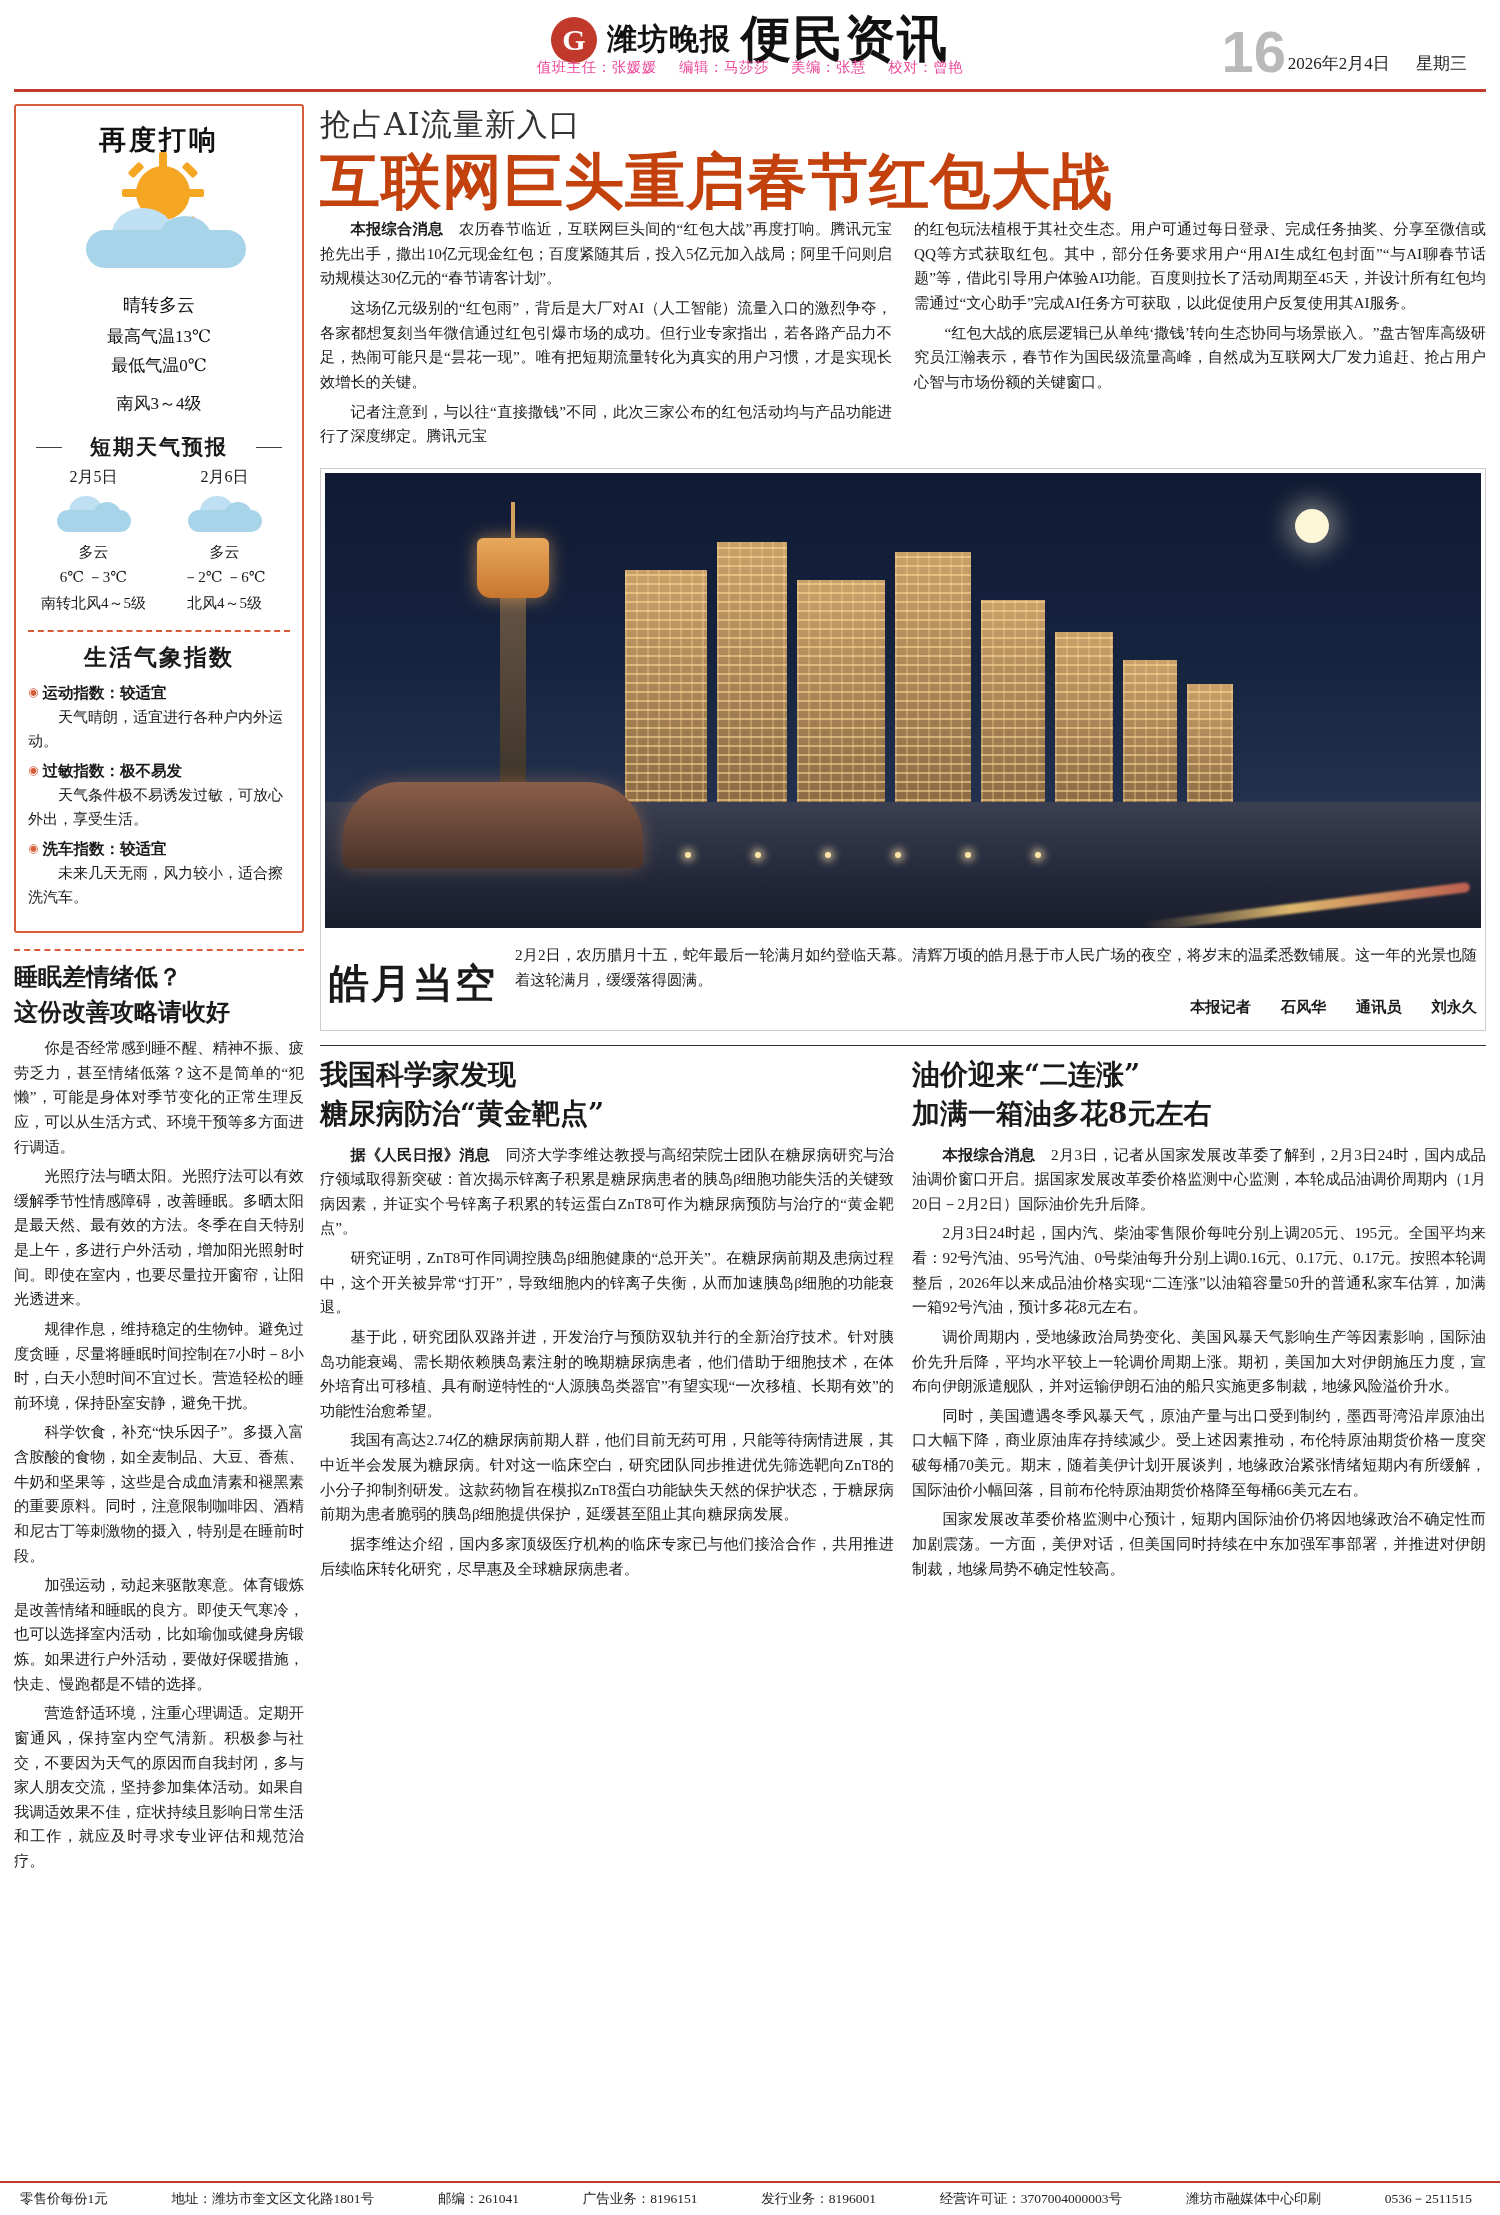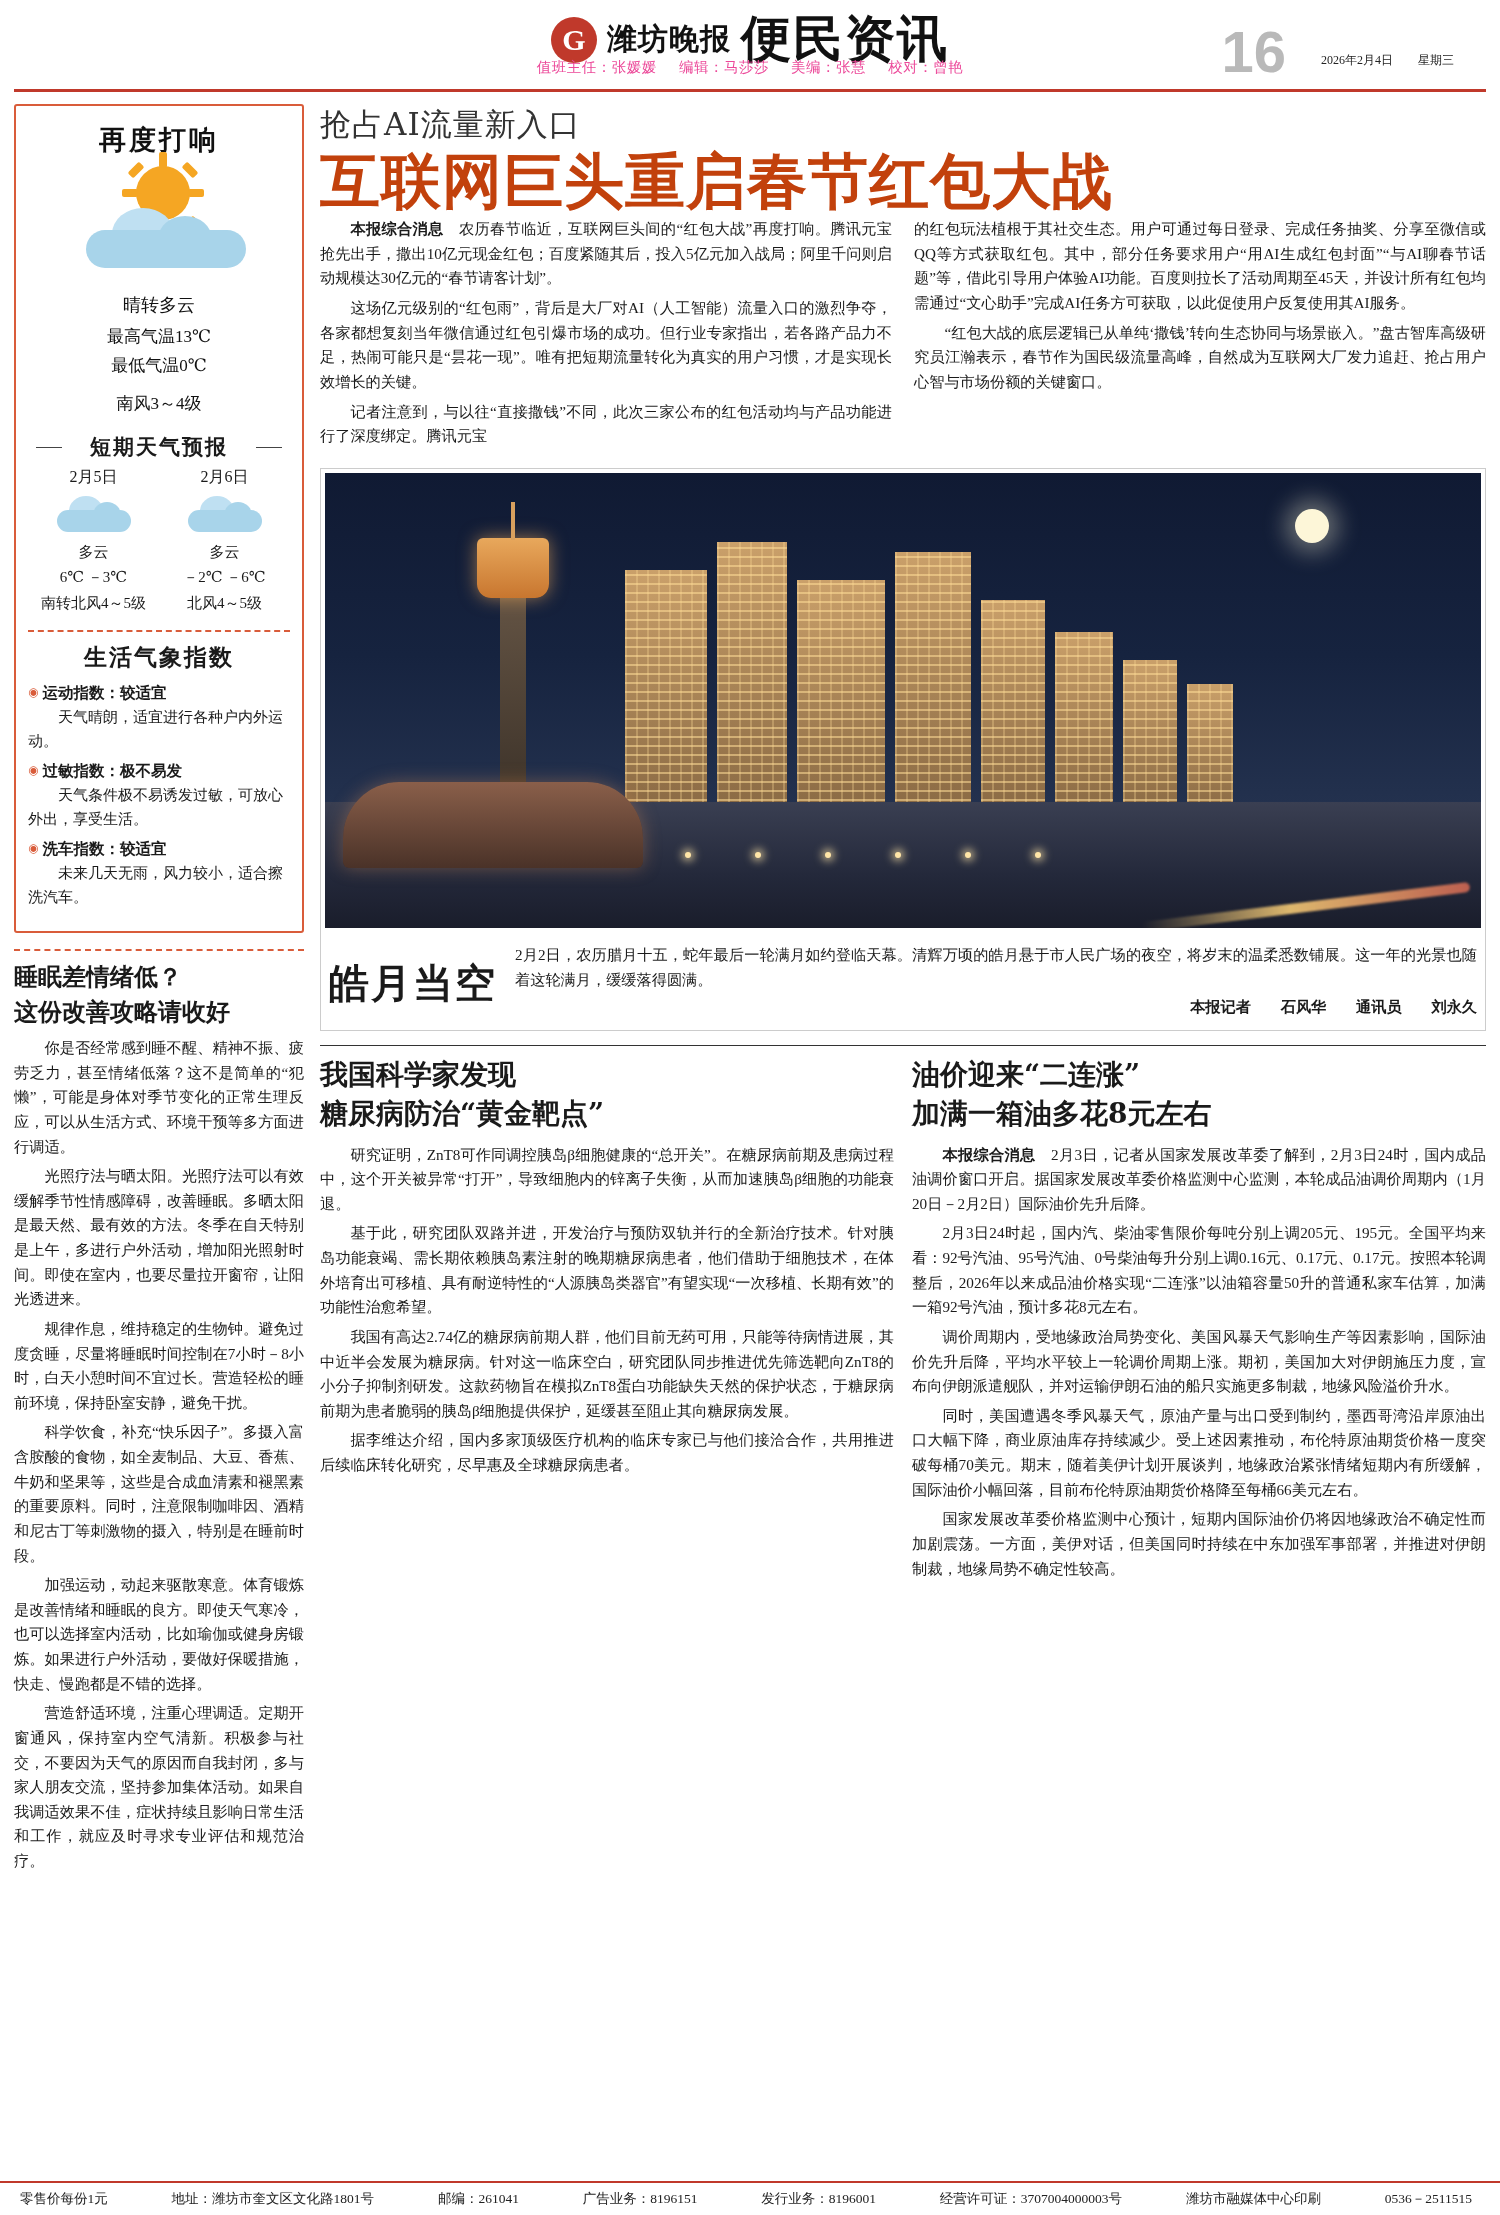--- a/index.html
+++ b/index.html
@@ -73,23 +73,23 @@
     position: absolute;
     right: 200px;
     top: 18px;
     font-size: 58px;
     font-weight: bold;
     color: #b9b9b9;
     font-family: "Liberation Sans", sans-serif;
   }
   .masthead-date {
     position: absolute;
-    right: 32px;
+    right: 19px;
     top: 52px;
-    font-size: 12px;
+    font-size: 17px;
     color: #222;
     white-space: nowrap;
   }
   .masthead-date span { margin-left: 22px; }
 
   
   .body-wrap {
     display: flex;
     gap: 16px;
     padding-top: 12px;
@@ -609,20 +609,21 @@
         </div>
       </div>
 
       <hr class="bottom-rule">
 
       <div class="bottom-cols">
 
         <div class="bcol">
           <h2>我国科学家发现</h2>
           <h2 class="second">糖尿病防治“黄金靶点”</h2>
+          <p><span class="bold-lead">据《人民日报》消息</span><span>　同济大学李维达教授与高绍荣院士团队在糖尿病研究与治疗领域取得新突破：首次揭示锌离子积累是糖尿病患者的胰岛β细胞功能失活的关键致病因素，并证实个号锌离子积累的转运蛋白ZnT8可作为糖尿病预防与治疗的“黄金靶点”。</span></p>
           <p>研究证明，ZnT8可作同调控胰岛β细胞健康的“总开关”。在糖尿病前期及患病过程中，这个开关被异常“打开”，导致细胞内的锌离子失衡，从而加速胰岛β细胞的功能衰退。</p>
           <p>基于此，研究团队双路并进，开发治疗与预防双轨并行的全新治疗技术。针对胰岛功能衰竭、需长期依赖胰岛素注射的晚期糖尿病患者，他们借助于细胞技术，在体外培育出可移植、具有耐逆特性的“人源胰岛类器官”有望实现“一次移植、长期有效”的功能性治愈希望。</p>
           <p>我国有高达2.74亿的糖尿病前期人群，他们目前无药可用，只能等待病情进展，其中近半会发展为糖尿病。针对这一临床空白，研究团队同步推进优先筛选靶向ZnT8的小分子抑制剂研发。这款药物旨在模拟ZnT8蛋白功能缺失天然的保护状态，于糖尿病前期为患者脆弱的胰岛β细胞提供保护，延缓甚至阻止其向糖尿病发展。</p>
           <p>据李维达介绍，国内多家顶级医疗机构的临床专家已与他们接洽合作，共用推进后续临床转化研究，尽早惠及全球糖尿病患者。</p>
         </div>
 
         <div class="bcol">
           <h2>油价迎来“二连涨”</h2>
           <h2 class="second">加满一箱油多花8元左右</h2>
           <p><span class="bold-lead">本报综合消息</span><span>　2月3日，记者从国家发展改革委了解到，2月3日24时，国内成品油调价窗口开启。据国家发展改革委价格监测中心监测，本轮成品油调价周期内（1月20日－2月2日）国际油价先升后降。</span></p>

